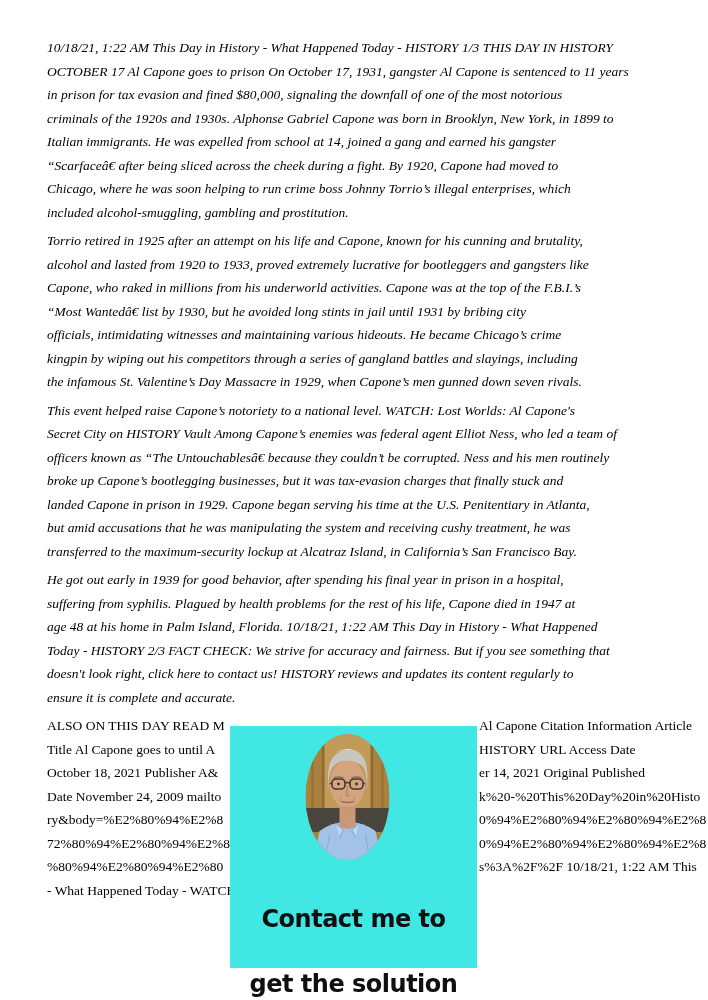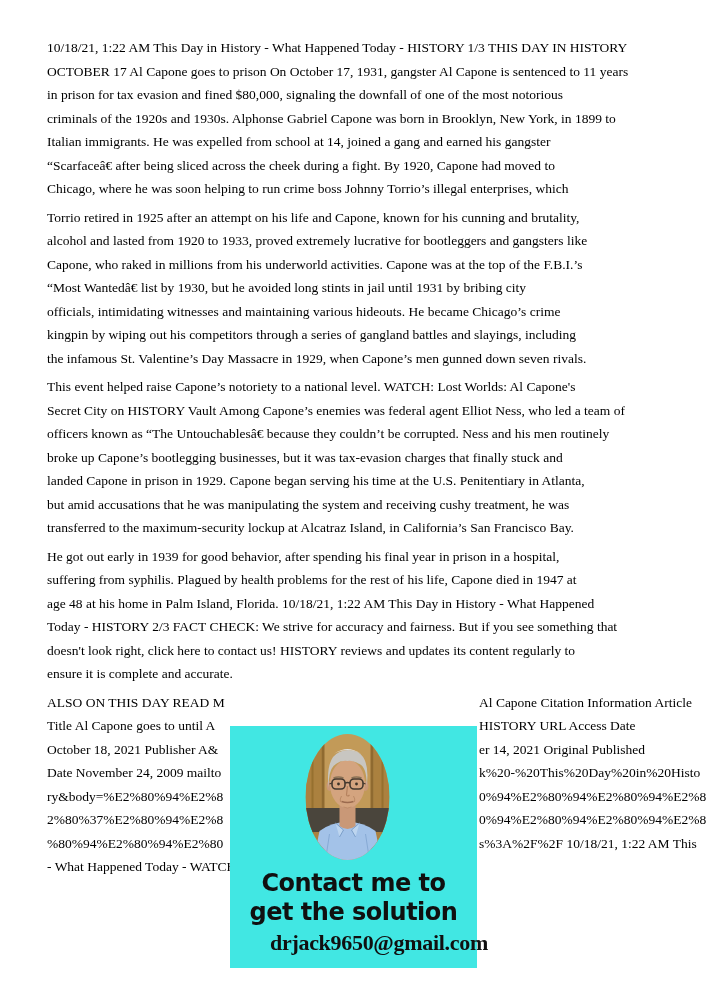--- a/index.html
+++ b/index.html
@@ -3,33 +3,33 @@
 <meta charset="utf-8">
 <style>
   html,body { margin:0; padding:0; background:#ffffff; }
   .page {
     position:relative; width:708px; height:1000px; background:#ffffff;
     font-family:"Liberation Serif", serif; font-size:13.5px; line-height:23.5px;
     color:#000; overflow:hidden;
   }
   .article { position:absolute; left:47px; top:36px; width:661px; }
   .para { margin:0 0 5px 0; }
-  .tline { white-space:nowrap; height:23.5px; }
+  .tline { white-space:nowrap; height:23.5px;font-style:italic; }
   .srow { position:relative; height:23.5px; white-space:nowrap; }
   .sleft { display:inline-block; }
   .sright { position:absolute; left:432px; top:0; white-space:nowrap; }
   .overlay {
     position:absolute; left:230px; top:726px; width:247px; height:242px;
     z-index:5; text-align:center;
   }
   .photo { position:absolute; left:75px; top:8px; width:85px; height:126px; }
   .contact-text { position:absolute; top:143px; left:0; width:100%; color:#101010; }
   .hline {
     font-family:"DejaVu Sans", sans-serif; font-weight:bold;
-    font-size:24px; line-height:29px; letter-spacing:-0.5px;
+    font-size:24px; line-height:29px; letter-spacing:-0.5px;margin-top:36px;
   }
   .email {
     font-family:"Liberation Serif", serif; font-weight:bold;
     font-size:22px; line-height:30px; margin-top:1px; letter-spacing:-0.3px;padding-left:40px;
   }
 </style>
 </head>
 <body>
 
 <div class="page">
@@ -37,20 +37,21 @@
   <div class="article">
 
     <div class="para">
         <div class="tline">10/18/21, 1:22 AM This Day in History - What Happened Today - HISTORY 1/3 THIS DAY IN HISTORY</div>
         <div class="tline">OCTOBER 17 Al Capone goes to prison On October 17, 1931, gangster Al Capone is sentenced to 11 years</div>
         <div class="tline">in prison for tax evasion and fined $80,000, signaling the downfall of one of the most notorious</div>
         <div class="tline">criminals of the 1920s and 1930s. Alphonse Gabriel Capone was born in Brooklyn, New York, in 1899 to</div>
         <div class="tline">Italian immigrants. He was expelled from school at 14, joined a gang and earned his gangster</div>
         <div class="tline">“Scarfaceâ€ after being sliced across the cheek during a fight. By 1920, Capone had moved to</div>
         <div class="tline">Chicago, where he was soon helping to run crime boss Johnny Torrio’s illegal enterprises, which</div>
+        <div class="tline">included alcohol-smuggling, gambling and prostitution.</div>
       </div>
       <div class="para">
         <div class="tline">Torrio retired in 1925 after an attempt on his life and Capone, known for his cunning and brutality,</div>
         <div class="tline">alcohol and lasted from 1920 to 1933, proved extremely lucrative for bootleggers and gangsters like</div>
         <div class="tline">Capone, who raked in millions from his underworld activities. Capone was at the top of the F.B.I.’s</div>
         <div class="tline">“Most Wantedâ€ list by 1930, but he avoided long stints in jail until 1931 by bribing city</div>
         <div class="tline">officials, intimidating witnesses and maintaining various hideouts. He became Chicago’s crime</div>
         <div class="tline">kingpin by wiping out his competitors through a series of gangland battles and slayings, including</div>
         <div class="tline">the infamous St. Valentine’s Day Massacre in 1929, when Capone’s men gunned down seven rivals.</div>
       </div>
@@ -70,21 +71,21 @@
         <div class="tline">Today - HISTORY 2/3 FACT CHECK: We strive for accuracy and fairness. But if you see something that</div>
         <div class="tline">doesn't look right, click here to contact us! HISTORY reviews and updates its content regularly to</div>
         <div class="tline">ensure it is complete and accurate.</div>
       </div>
       <div>
         <div class="srow"><span class="sleft">ALSO ON THIS DAY READ M</span><span class="sright">Al Capone Citation Information Article</span></div>
         <div class="srow"><span class="sleft">Title Al Capone goes to until A</span><span class="sright">HISTORY URL Access Date</span></div>
         <div class="srow"><span class="sleft">October 18, 2021 Publisher A&amp;</span><span class="sright">er 14, 2021 Original Published</span></div>
         <div class="srow"><span class="sleft">Date November 24, 2009 mailto</span><span class="sright">k%20-%20This%20Day%20in%20Histo</span></div>
         <div class="srow"><span class="sleft">ry&amp;body=%E2%80%94%E2%8</span><span class="sright">0%94%E2%80%94%E2%80%94%E2%8</span></div>
-        <div class="srow"><span class="sleft">2%80%37%E2%80%94%E2%8</span><span class="sright">0%94%E2%80%94%E2%80%94%E2%8</span></div>
+        <div class="srow"><span class="sleft">72%80%94%E2%80%94%E2%8</span><span class="sright">0%94%E2%80%94%E2%80%94%E2%8</span></div>
         <div class="srow"><span class="sleft">%80%94%E2%80%94%E2%80</span><span class="sright">s%3A%2F%2F 10/18/21, 1:22 AM This</span></div>
         <div class="srow"><span class="sleft">- What Happened Today - WATCH</span><span class="sright"></span></div>
       </div>
   </div>
 
   <div class="overlay" style="background: rgb(65, 231, 227);">
     <div class="photo">
       <svg viewBox="0 0 84 126" width="85" height="126" xmlns="http://www.w3.org/2000/svg">
         <defs>
             <clipPath id="ovalClip">

